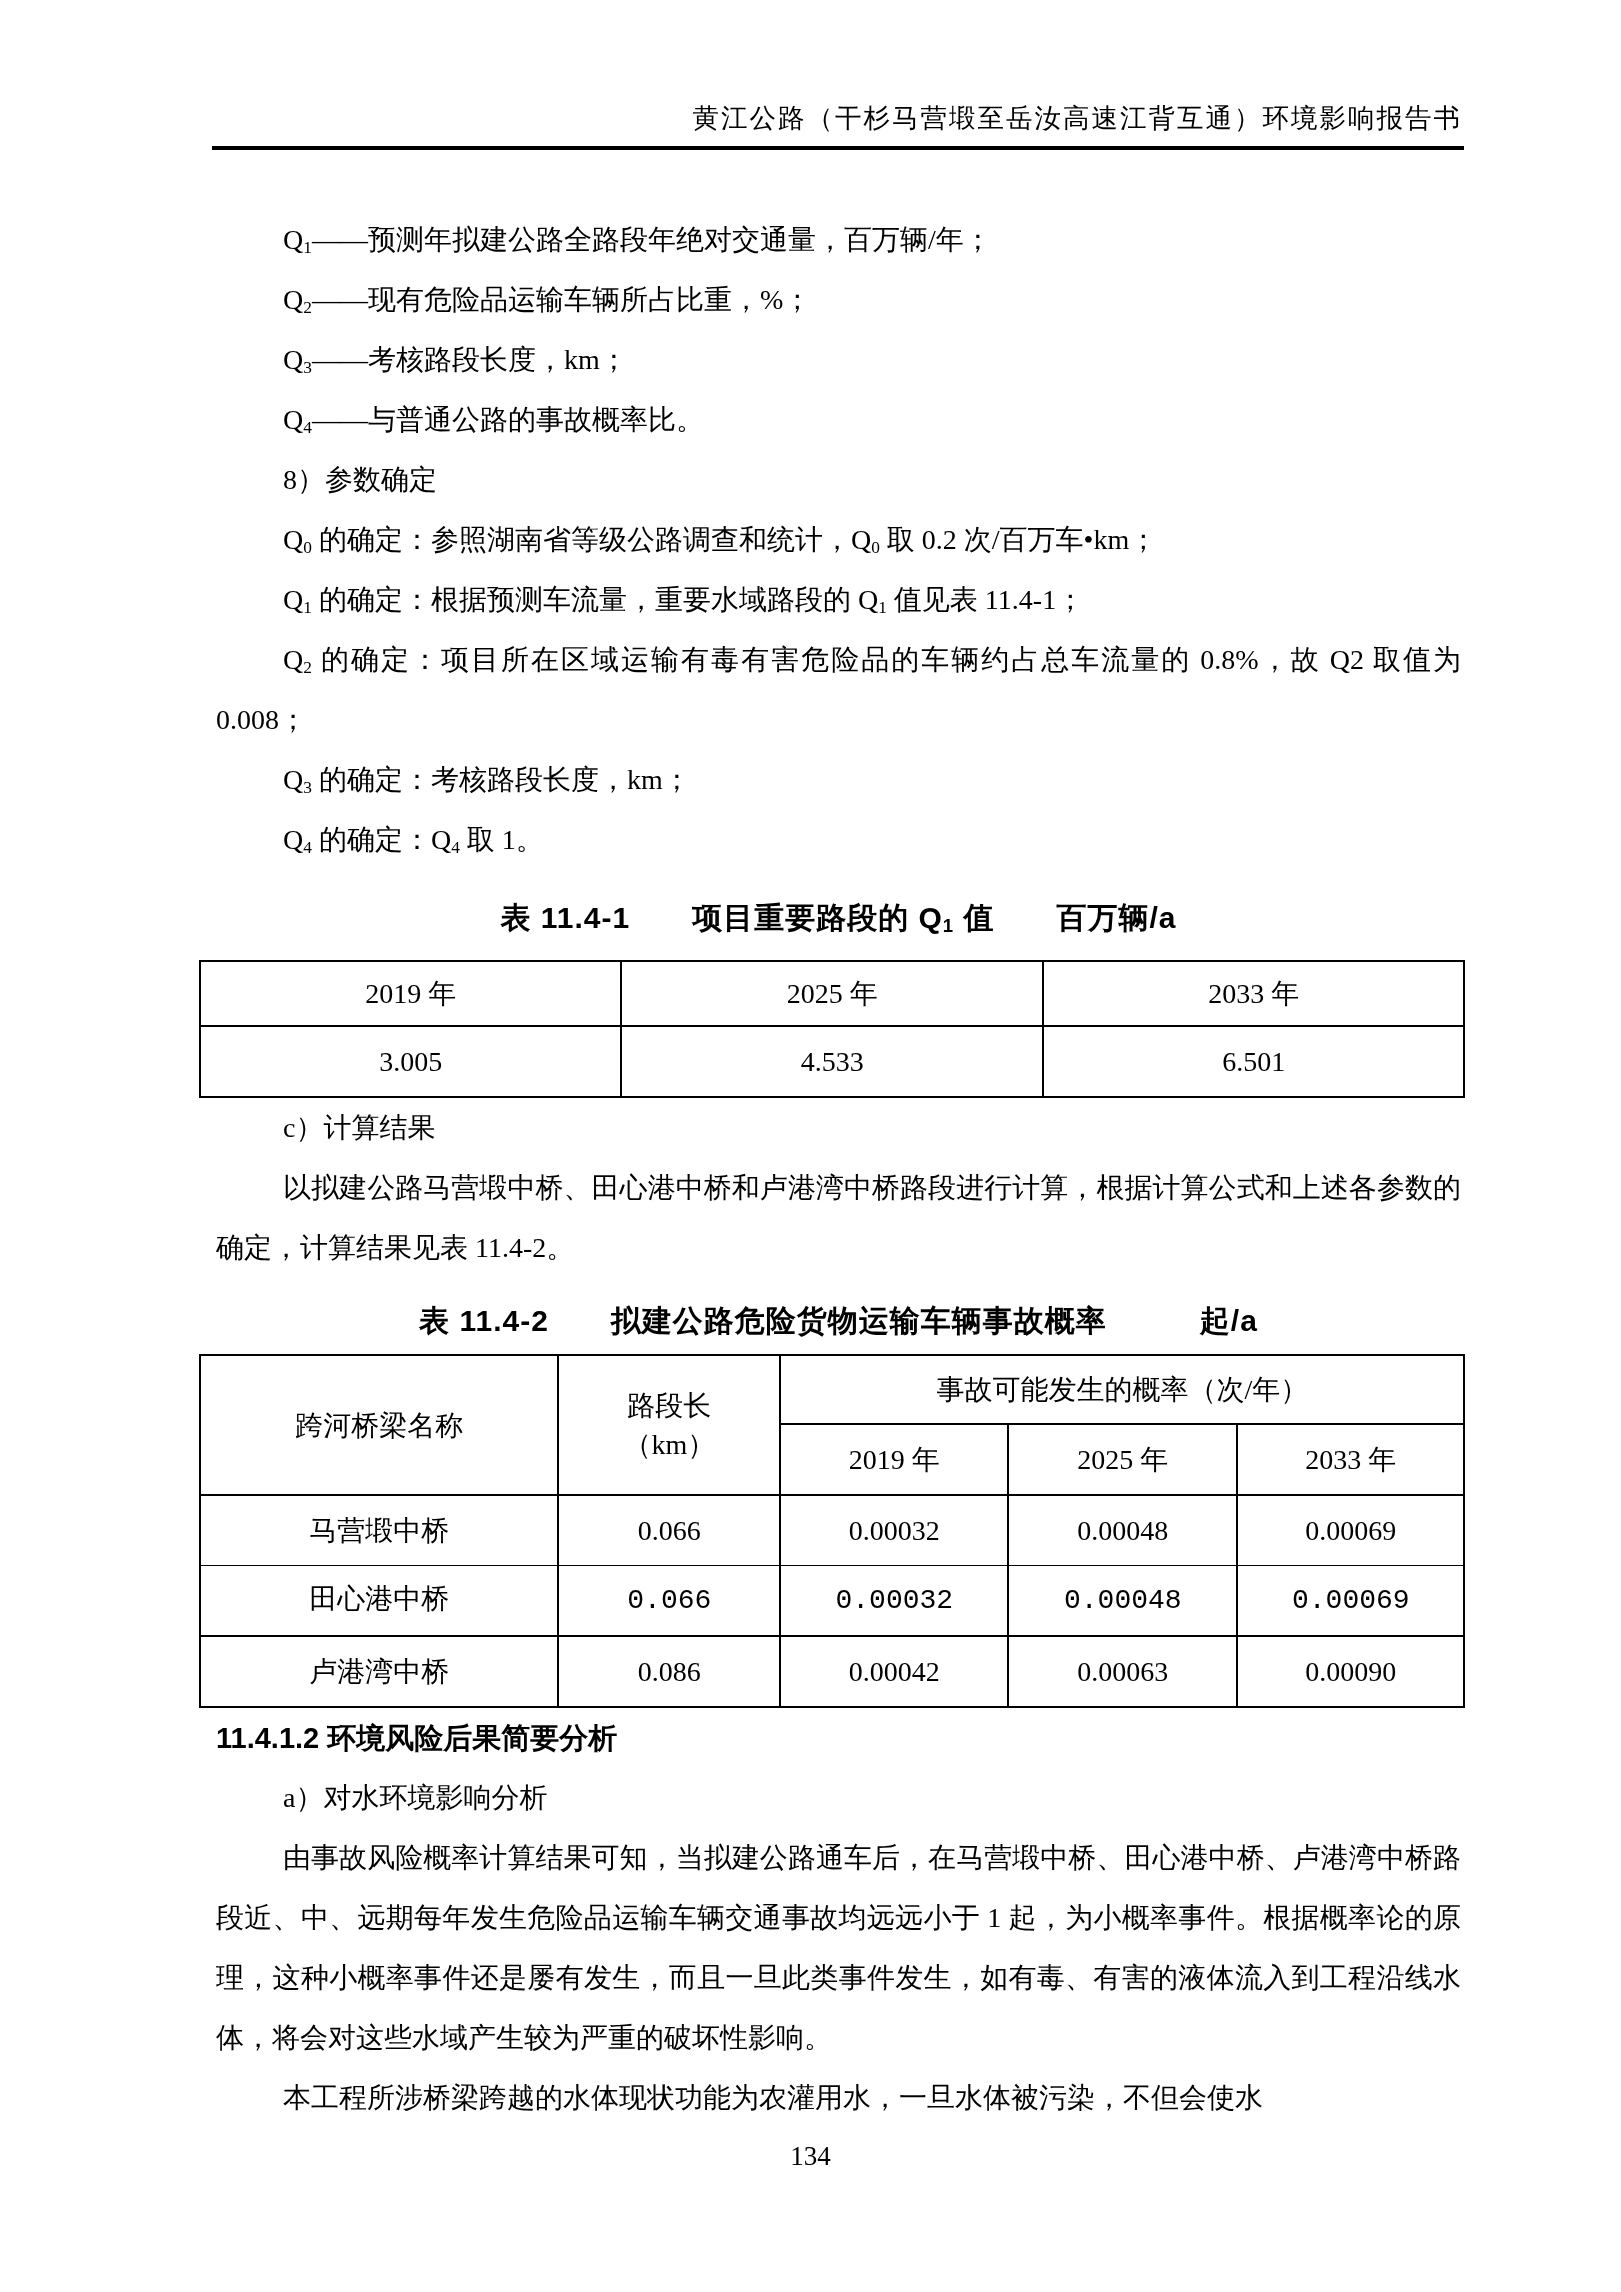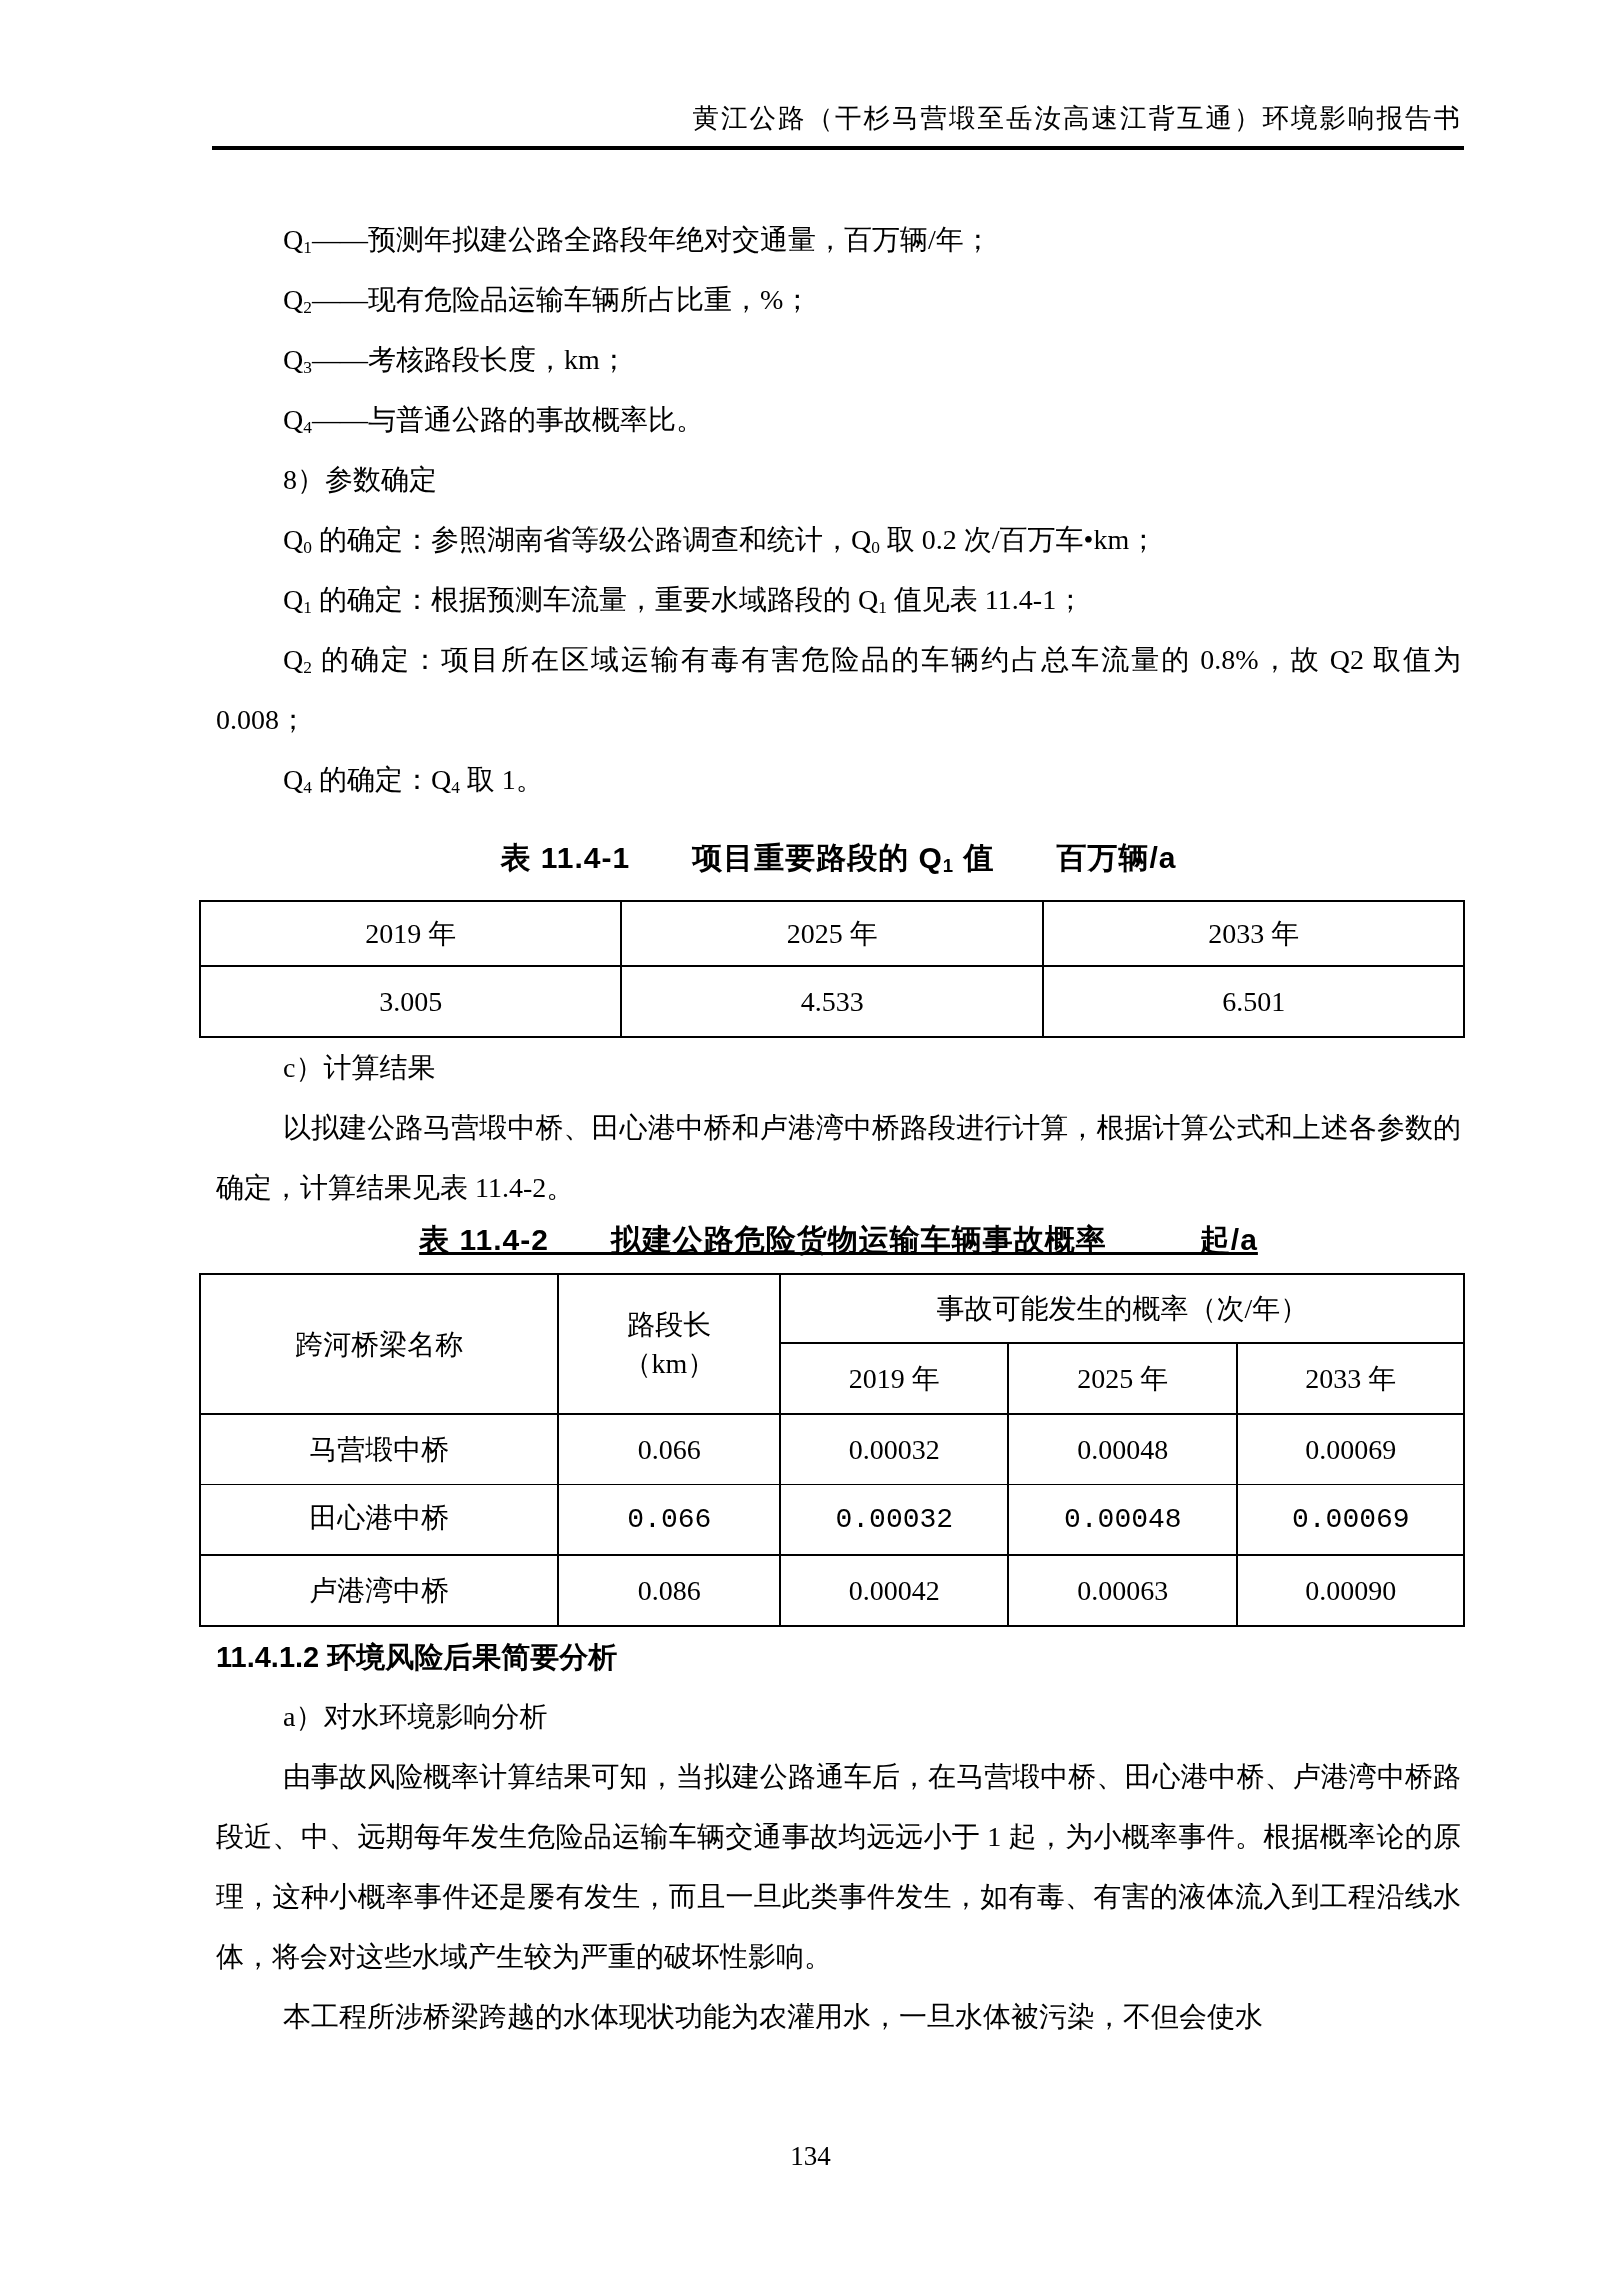--- a/index.html
+++ b/index.html
@@ -30,21 +30,21 @@
   .indent { text-indent:67px; }
   sub { font-size:0.62em; line-height:0; vertical-align:-0.22em; }
 
   .caption {
     margin:0; text-align:center; font-weight:bold;
     font-family:"Liberation Sans","DejaVu Sans",sans-serif;
     font-size:30px; line-height:43px; letter-spacing:1px;
     text-indent:0;
   }
   .caption1 { margin-top:25.5px; }
-  .caption2 { margin-top:0;text-decoration:underline; }
+  .caption2 { margin-top:21px; }
 
   .section-heading {
     margin:0; font-weight:bold;
     font-family:"Liberation Sans","DejaVu Sans",sans-serif;
     font-size:29px; line-height:60px; text-align:left;
   }
 
   
   table.tbl {
     border-collapse:collapse; table-layout:fixed;
@@ -86,20 +86,21 @@
   <div class="content">
 
     <p class="para indent">Q<sub>1</sub>——预测年拟建公路全路段年绝对交通量，百万辆/年；</p>
     <p class="para indent">Q<sub>2</sub>——现有危险品运输车辆所占比重，%；</p>
     <p class="para indent">Q<sub>3</sub>——考核路段长度，km；</p>
     <p class="para indent">Q<sub>4</sub>——与普通公路的事故概率比。</p>
     <p class="para indent">8）参数确定</p>
     <p class="para indent">Q<sub>0</sub> 的确定：参照湖南省等级公路调查和统计，Q<sub>0</sub> 取 0.2 次/百万车•km；</p>
     <p class="para indent">Q<sub>1</sub> 的确定：根据预测车流量，重要水域路段的 Q<sub>1</sub> 值见表 11.4-1；</p>
     <p class="para indent">Q<sub>2</sub> 的确定：项目所在区域运输有毒有害危险品的车辆约占总车流量的 0.8%，故 Q2 取值为 0.008；</p>
+    <p class="para indent">Q<sub>3</sub> 的确定：考核路段长度，km；</p>
     <p class="para indent">Q<sub>4</sub> 的确定：Q<sub>4</sub> 取 1。</p>
 
     <p class="caption caption1">表 11.4-1　　项目重要路段的 Q<sub>1</sub> 值　　百万辆/a</p>
 
     <table class="tbl t1">
       <colgroup>
           <col style="width:421px">
           <col style="width:422px">
           <col>
         </colgroup>

